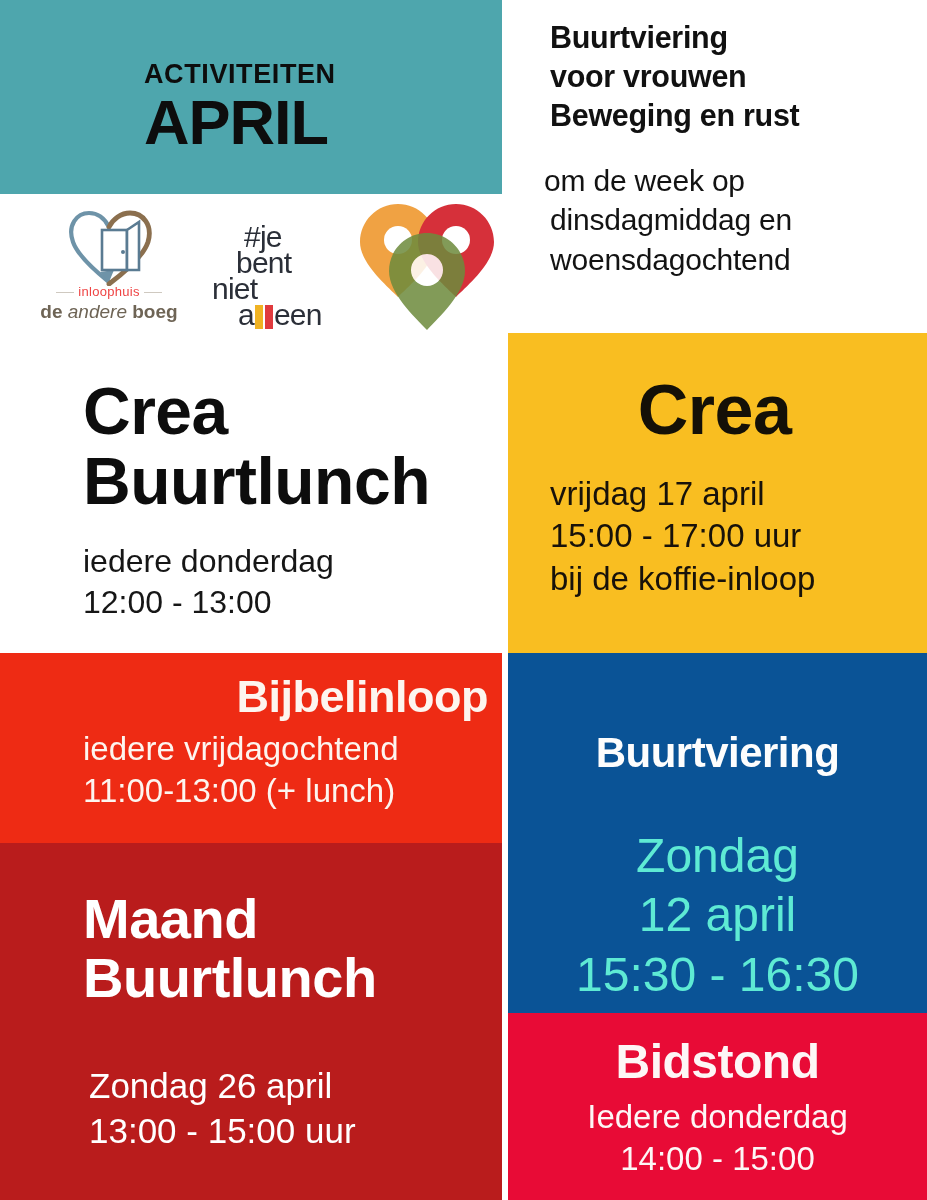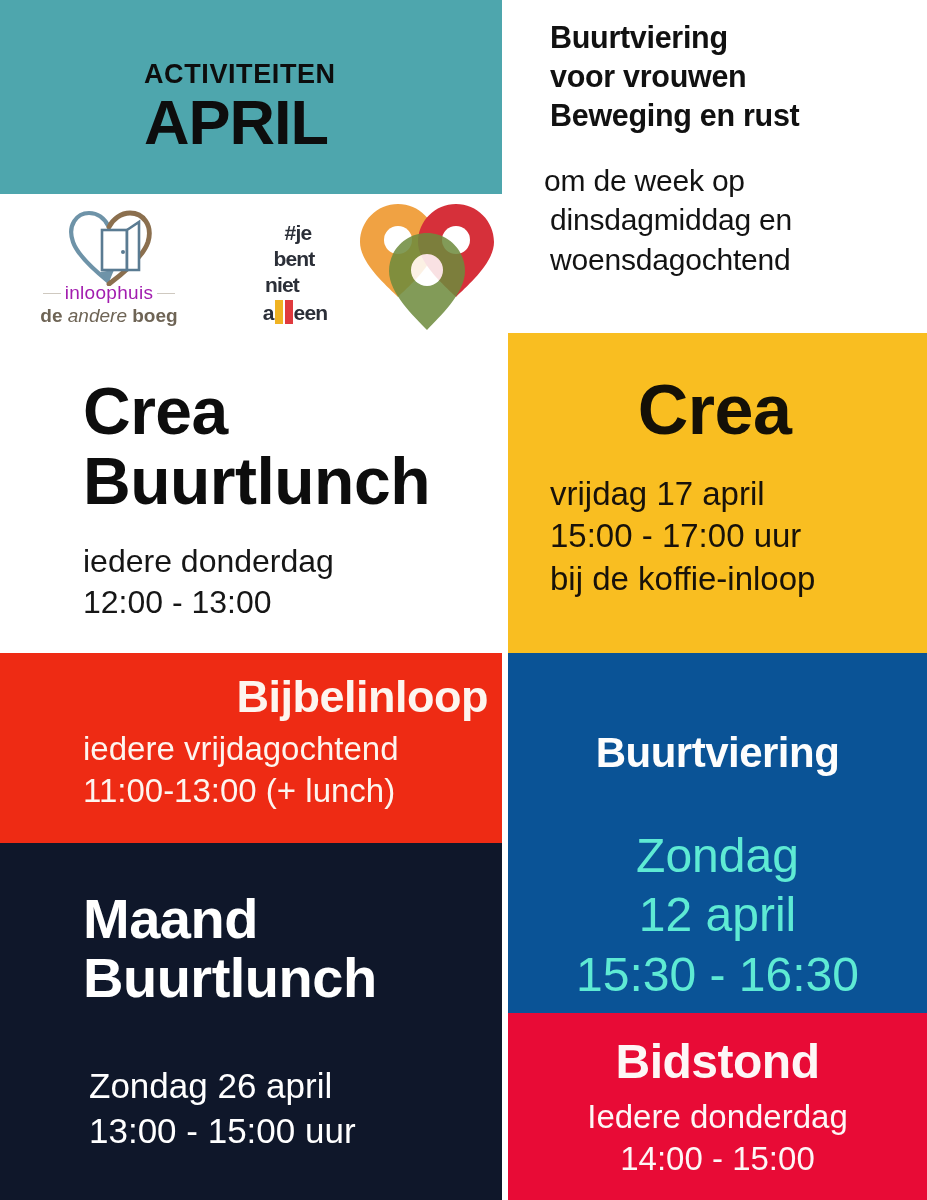--- a/index.html
+++ b/index.html
@@ -98,22 +98,22 @@
     position: absolute;
     left: 26px; top: 14px; width: 166px; height: 122px;
   }
   #logo-boeg .mark {
     position: absolute; left: 38px; top: 0; width: 92px; height: 78px;
   }
   #logo-boeg .cap {
     position: absolute; left: 0; top: 74px; width: 166px; text-align: center;
   }
   #logo-boeg .cap .l1 {
-    font-size: 19px;
-    color: #a21caf;
+    font-size: 13px;
+    color: #ef4444;
     letter-spacing: 0.3px;
     position: relative;
     display: inline-block;
     padding: 0 22px;
   }
   #logo-boeg .cap .l1::before,
   #logo-boeg .cap .l1::after {
     content: "";
     position: absolute;
     top: 50%;
@@ -130,25 +130,24 @@
     white-space: nowrap;
   }
   #logo-boeg .cap .l2 b { font-weight: bold; }
   #logo-boeg .cap .l2 i { font-style: italic; font-weight: normal; }
 
   
   #logo-jbna {
     position: absolute;
     left: 212px; top: 28px; width: 140px; height: 104px;
     color: #2b2f38;
-    font-weight: bold;
-    font-size: 21px;
+    font-weight: normal;
+    font-size: 30px;
     line-height: 1.02;
     letter-spacing: -0.8px;
-    text-align: center;
   }
   #logo-jbna .row { white-space: nowrap; height: 26px; }
   #logo-jbna .r1 { padding-left: 32px; }
   #logo-jbna .r2 { padding-left: 24px; }
   #logo-jbna .r3 { padding-left: 0px; }
   #logo-jbna .r4 { padding-left: 26px; }
   #logo-jbna .bar {
     display: inline-block;
     width: 8px;
     height: 24px;
@@ -193,21 +192,21 @@
     left: 508px; top: 653px; width: 419px; height: 360px;
     background: #0A5396;
     padding: 78px 20px 0 20px;
     text-align: center;
   }
   #buurtviering .ttl { font-size: 42px; color: #fdfdfd; }
   #buurtviering .sub { font-size: 48px; color: #5eead4; margin-top: 50px; line-height: 1.24; }
 
   #maand {
     left: 0; top: 843px; width: 502px; height: 357px;
-    background: #0f172a;
+    background: #b91c1c;
     padding: 46px 14px 0 83px;
   }
   #maand .ttl { font-size: 56px; color: #ffffff; }
   #maand .sub { font-size: 35px; color: #ffffff; margin-top: 56px; padding-left: 6px; }
 
   #bidstond {
     left: 508px; top: 1013px; width: 419px; height: 187px;
     background: #E80B36;
     padding: 24px 20px 0 20px;
     text-align: center;

